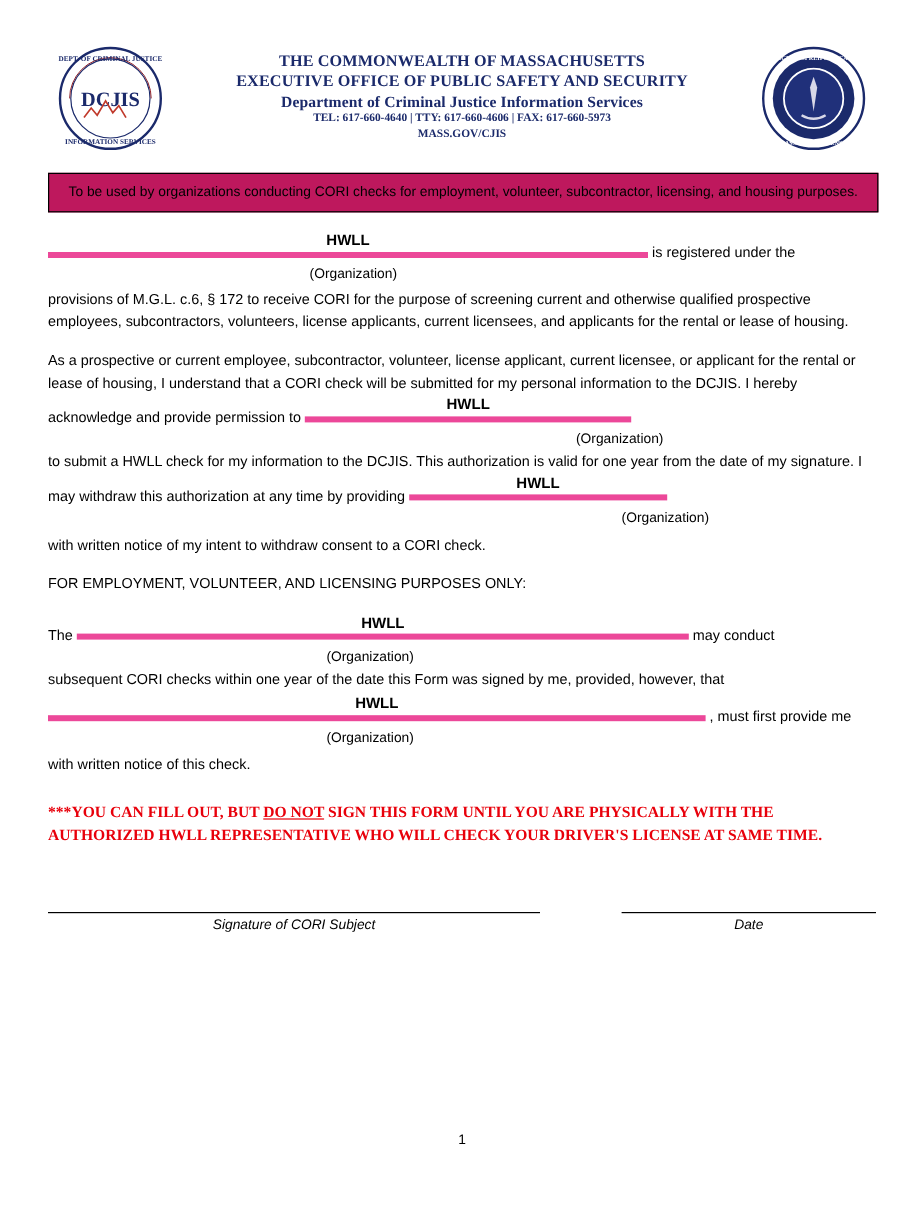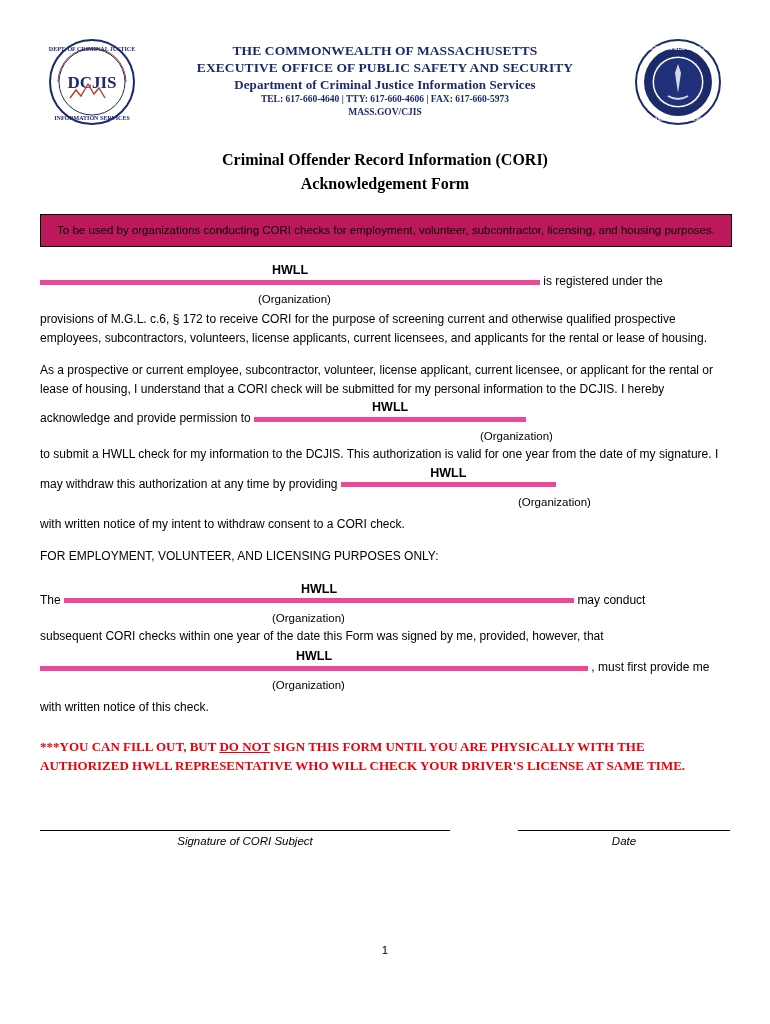--- a/index.html
+++ b/index.html
@@ -210,24 +210,20 @@
         <path d="M44 26 l3 9 l-3 20 l-3 -20 z" fill="#d8d8e8"></path>
         <path d="M34 58 q10 6 20 0" fill="none" stroke="#d8d8e8" stroke-width="2"></path>
         <g fill="#ffffff" font-family="Liberation Serif, serif" font-size="5.2" font-weight="bold">
           <text x="44" y="12" text-anchor="middle">SIGILLUM REIPUBLICAE</text>
           <text x="44" y="83" text-anchor="middle">MASSACHUSETTENSIS</text>
         </g>
       </svg>
     </div>
   </div>
 
-  <div class="doc-title">
-    <div>Criminal Offender Record Information (CORI)</div>
-    <div>Acknowledgement Form</div>
-  </div>
 
   <div class="notice-box">To be used by organizations conducting CORI checks for employment, volunteer, subcontractor, licensing, and housing purposes.</div>
 
   <div class="body-text">
 
     <div class="para">
       <div class="fillrow">
         <span class="fill f1">HWLL</span>
         <span>is registered under the</span>
       </div>

